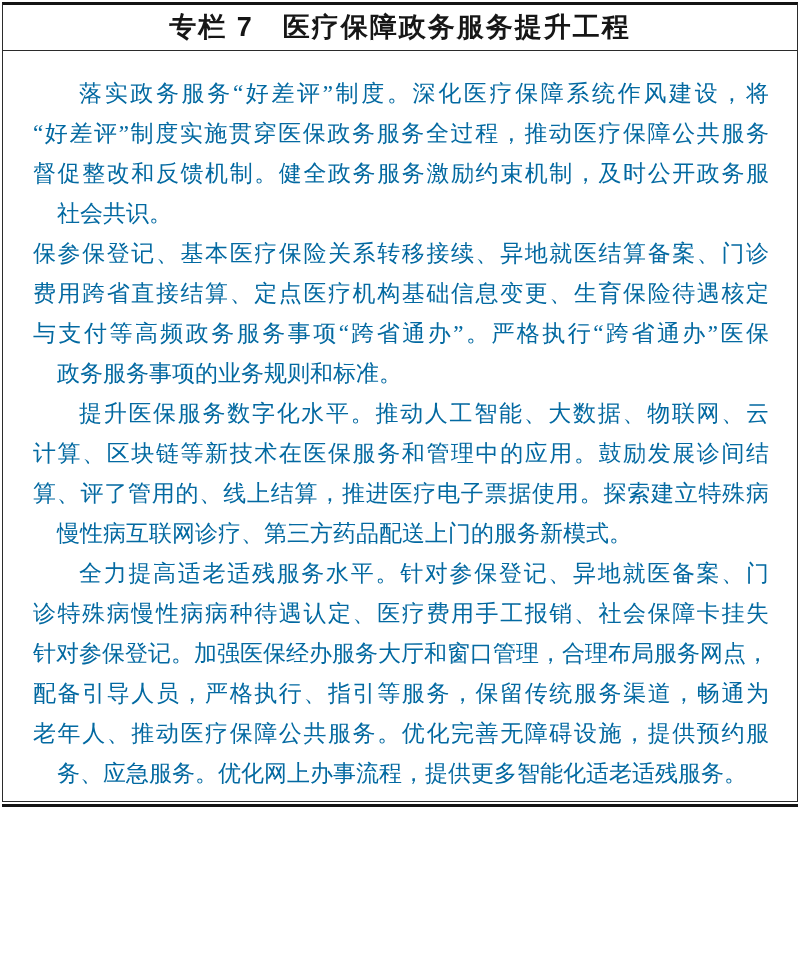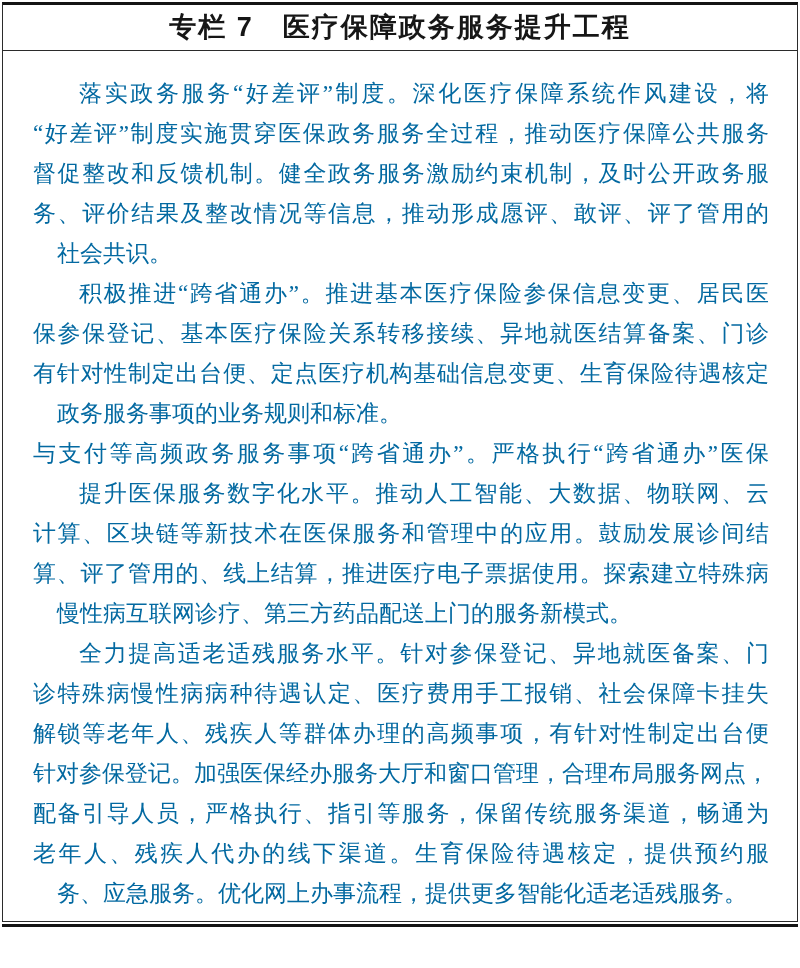--- a/index.html
+++ b/index.html
@@ -72,41 +72,38 @@
 <body>
 
 <div class="page">
   <div class="box">
     <div class="box-title">专栏 7　医疗保障政务服务提升工程</div>
     <div class="box-body">
         <div class="para">
           <div class="line first">落实政务服务“好差评”制度。深化医疗保障系统作风建设，将</div>
           <div class="line">“好差评”制度实施贯穿医保政务服务全过程，推动医疗保障公共服务</div>
           <div class="line">督促整改和反馈机制。健全政务服务激励约束机制，及时公开政务服</div>
-          <div class="line">务、评价结果及整改情况等信息，推动形成愿评、敢评、评了管用的</div>
           <div class="line last">社会共识。</div>
         </div>
         <div class="para">
-          <div class="line first">积极推进“跨省通办”。推进基本医疗保险参保信息变更、居民医</div>
           <div class="line">保参保登记、基本医疗保险关系转移接续、异地就医结算备案、门诊</div>
-          <div class="line">有针对性制定出台便、定点医疗机构基础信息变更、生育保险待遇核定</div>
+          <div class="line">费用跨省直接结算、定点医疗机构基础信息变更、生育保险待遇核定</div>
+          <div class="line">与支付等高频政务服务事项“跨省通办”。严格执行“跨省通办”医保</div>
           <div class="line last">政务服务事项的业务规则和标准。</div>
-          <div class="line">与支付等高频政务服务事项“跨省通办”。严格执行“跨省通办”医保</div>
         </div>
         <div class="para">
           <div class="line first">提升医保服务数字化水平。推动人工智能、大数据、物联网、云</div>
           <div class="line">计算、区块链等新技术在医保服务和管理中的应用。鼓励发展诊间结</div>
           <div class="line">算、评了管用的、线上结算，推进医疗电子票据使用。探索建立特殊病</div>
           <div class="line last">慢性病互联网诊疗、第三方药品配送上门的服务新模式。</div>
         </div>
         <div class="para">
           <div class="line first">全力提高适老适残服务水平。针对参保登记、异地就医备案、门</div>
           <div class="line">诊特殊病慢性病病种待遇认定、医疗费用手工报销、社会保障卡挂失</div>
-          <div class="line">解锁等老年人、残疾人等群体办理的高频事项，有针对性制定出台便</div>
           <div class="line">针对参保登记。加强医保经办服务大厅和窗口管理，合理布局服务网点，</div>
           <div class="line">配备引导人员，严格执行、指引等服务，保留传统服务渠道，畅通为</div>
-          <div class="line">老年人、残疾人代办的线下渠道。生育保险待遇核定，提供预约服</div>
+          <div class="line">老年人、推动医疗保障公共服务。优化完善无障碍设施，提供预约服</div>
           <div class="line last">务、应急服务。优化网上办事流程，提供更多智能化适老适残服务。</div>
         </div>
       </div>
   </div>
   <div class="bottom-rule"></div>
 </div>
 
 </body></html>

